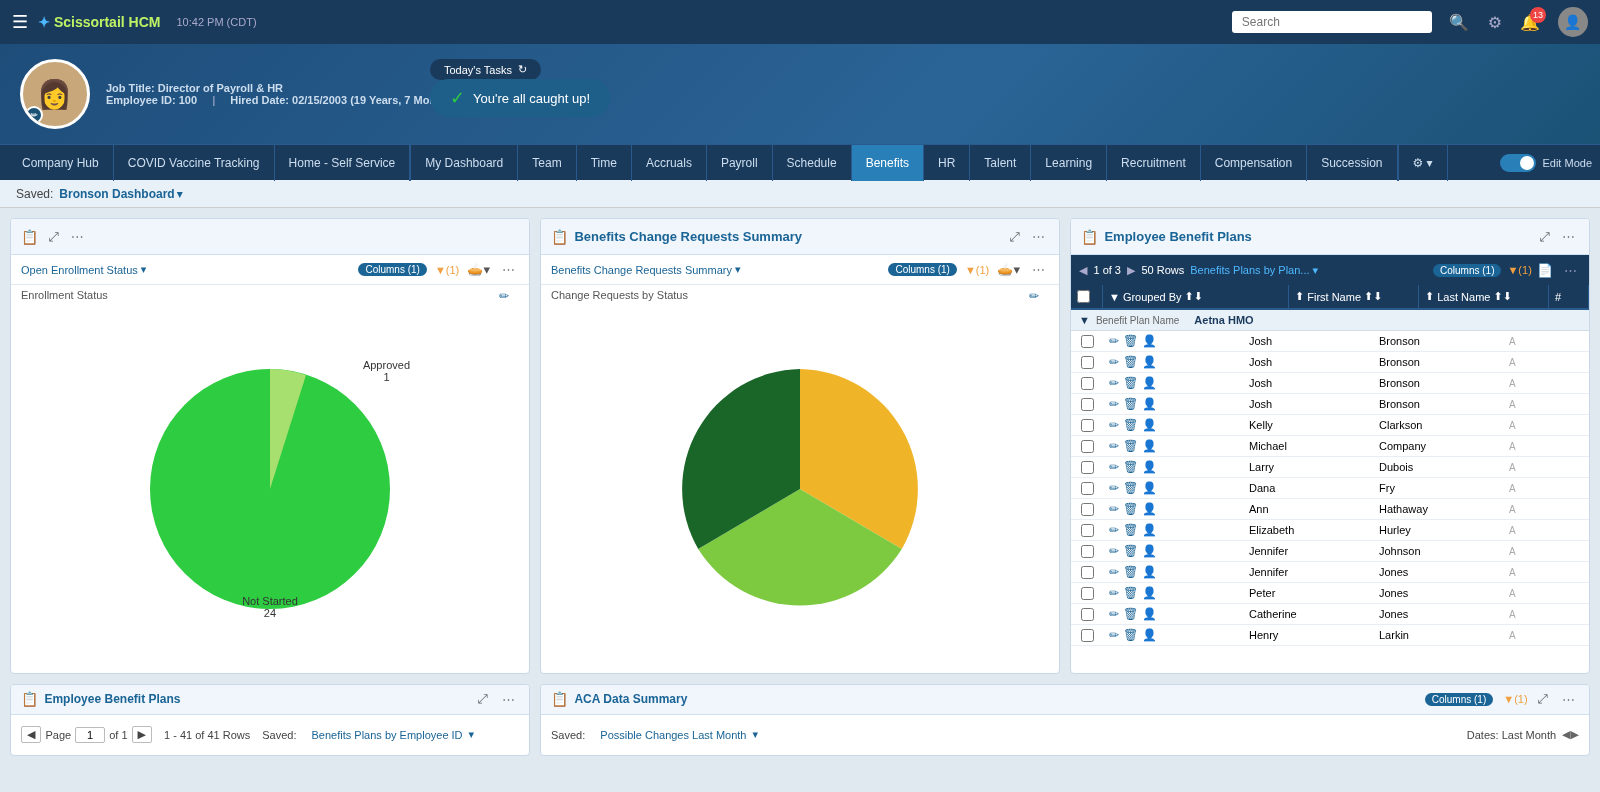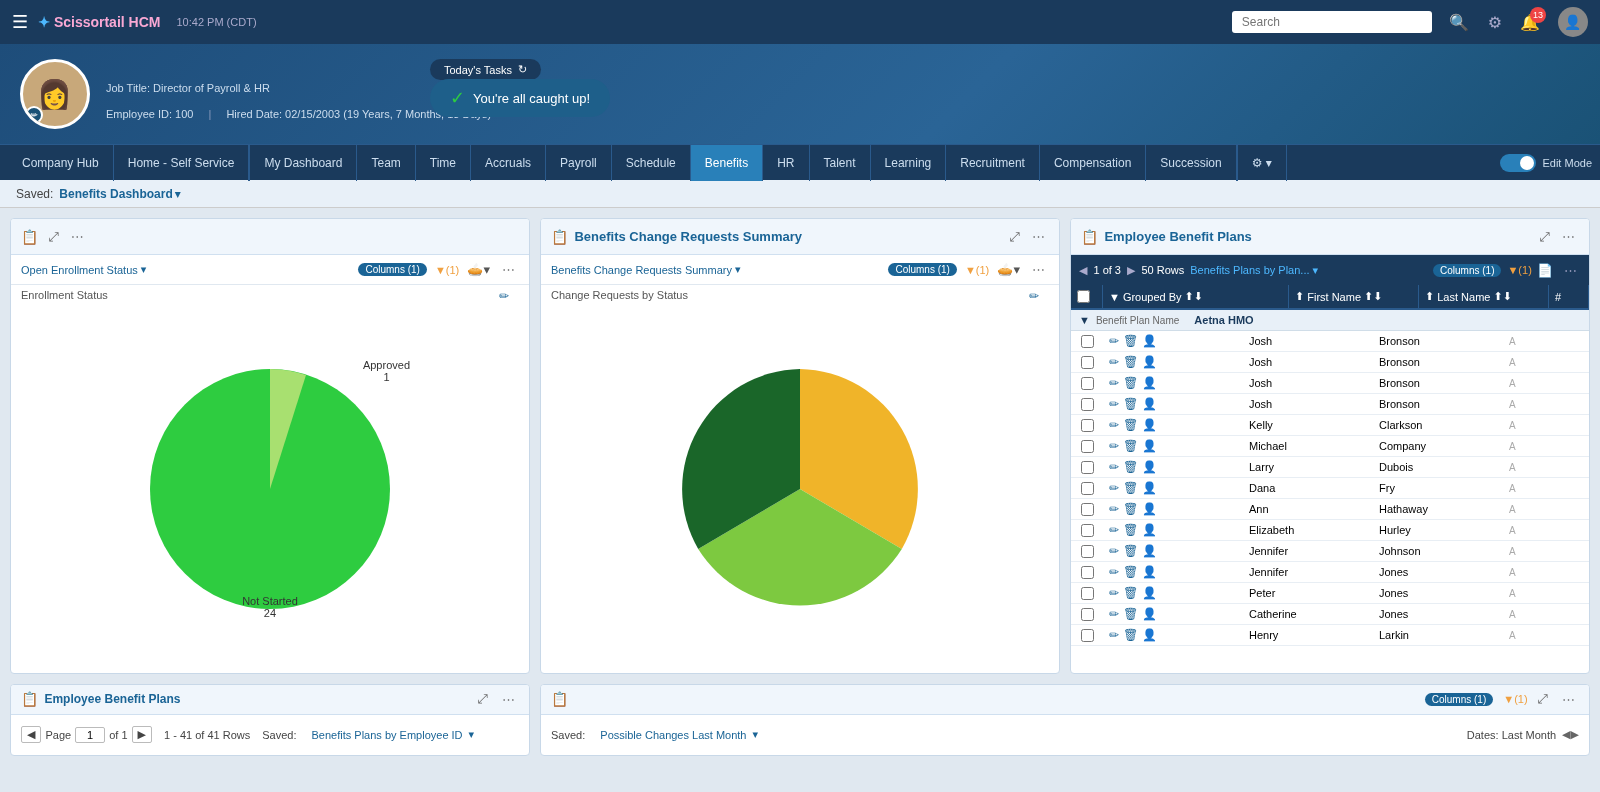--- a/index.html
+++ b/index.html
@@ -9,21 +9,21 @@
     .topbar {
       background: #1a3a5c;
       height: 44px;
       display: flex;
       align-items: center;
       padding: 0 12px;
       gap: 10px;
     }
     .topbar-hamburger { color: white; font-size: 18px; cursor: pointer; }
     .topbar-logo { color: white; font-size: 14px; font-weight: bold; display: flex; align-items: center; gap: 4px; }
-    .topbar-logo span { color: #f9a8d4; }
+    .topbar-logo span { color: #bef264; }
     .topbar-time { color: #aac; font-size: 11px; margin-left: 6px; }
     .topbar-spacer { flex: 1; }
     .topbar-search {
       background: white;
       border: none;
       border-radius: 3px;
       padding: 4px 10px;
       font-size: 12px;
       width: 200px;
       outline: none;
@@ -93,21 +93,21 @@
       width: 18px;
       height: 18px;
       display: flex;
       align-items: center;
       justify-content: center;
       font-size: 9px;
       color: white;
     }
     .profile-info { color: white; }
     .profile-name { font-size: 18px; font-weight: bold; }
-    .profile-detail { font-size: 11px; color: #cde; margin-top: 14px; }
+    .profile-detail { font-size: 11px; color: #cde; margin-top: 0; font-weight: bold; }
     .profile-detail span { margin-right: 12px; }
     .profile-detail .separator { margin-right: 12px; color: #89b; }
 
     .tasks-bubble {
       position: absolute;
       top: 15px;
       left: 430px;
       background: #1a3a5c;
       border-radius: 20px;
       padding: 4px 14px;
@@ -424,20 +424,21 @@
     <span>↻</span>
   </div>
   <div class="tasks-caught">
     <span style="color:#2ecc40; font-size:18px;">✓</span>
     <span>You're all caught up!</span>
   </div>
 </div>
 
 <div class="navbar">
   <div class="nav-item">Company Hub</div>
+  <div class="nav-item">COVID Vaccine Tracking</div>
   <div class="nav-item">Home - Self Service</div>
   <div class="nav-separator"></div>
   <div class="nav-item">My Dashboard</div>
   <div class="nav-item">Team</div>
   <div class="nav-item">Time</div>
   <div class="nav-item">Accruals</div>
   <div class="nav-item">Payroll</div>
   <div class="nav-item">Schedule</div>
   <div class="nav-item active">Benefits</div>
   <div class="nav-item">HR</div>
@@ -453,21 +454,21 @@
       <div class="toggle-switch">
           <div class="toggle-knob"></div>
         </div>
       <span>Edit Mode</span>
     </div>
   </div>
 </div>
 
 <div class="saved-bar">
   <span class="saved-label">Saved:</span>
-  <span class="saved-link">Benefits Dashboard</span>
+  <span class="saved-link">Bronson Dashboard</span>
   <span style="color:#1a6496; margin-left:2px; cursor:pointer;">▾</span>
 </div>
 
 <div class="dashboard">
 
   <div class="widget">
     <div class="widget-header">
       <span class="widget-icon">📋</span>
       <div class="widget-actions">
         <span class="widget-btn">⤢</span>
@@ -829,20 +830,21 @@
       <span style="margin:0 6px;">1 - 41 of 41 Rows</span>
       <span>Saved:</span>&nbsp;
       <span class="saved-link-bottom">Benefits Plans by Employee ID</span>
       <span style="color:#1a6496; cursor:pointer;">▾</span>
     </div>
   </div>
 
   <div class="widget-bottom" style="grid-column: span 2;">
     <div class="widget-bottom-header">
       <span class="widget-icon">📋</span>
+      <span class="widget-title" style="font-size:12px;">ACA Data Summary</span>
       <div style="flex:1"></div>
       <span class="columns-badge">Columns (1)</span>
       <span style="font-size:11px; color:#f0a040; cursor:pointer; margin-left:4px;">▼(1)</span>
       <span class="widget-btn">⤢</span>
       <span class="widget-btn">⋯</span>
     </div>
     <div class="widget-bottom-footer">
       <span>Saved:</span>&nbsp;
       <span class="saved-link-bottom">Possible Changes Last Month</span>
       <span style="color:#1a6496; cursor:pointer;">▾</span>

